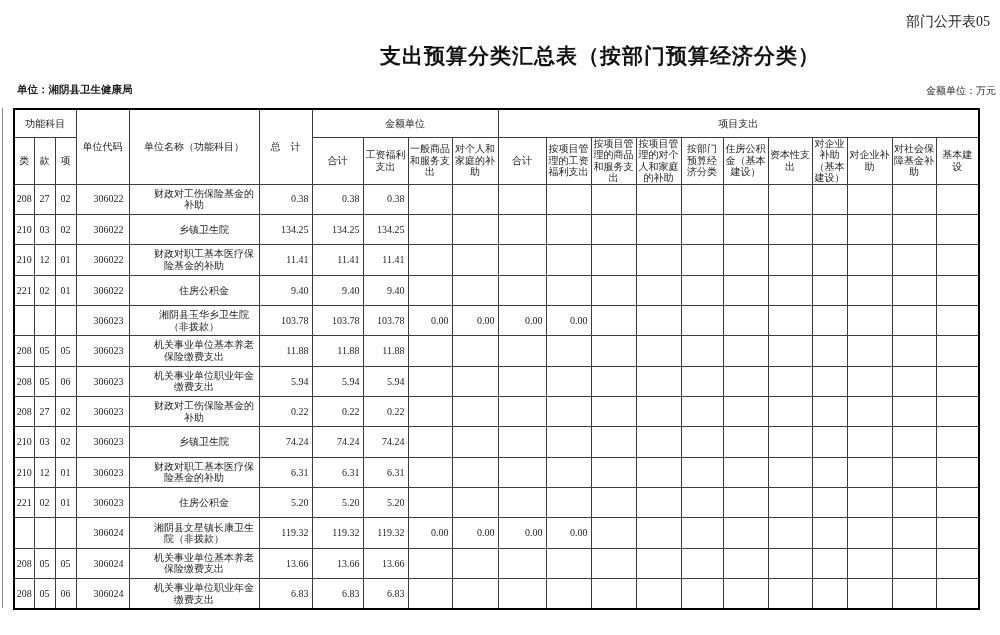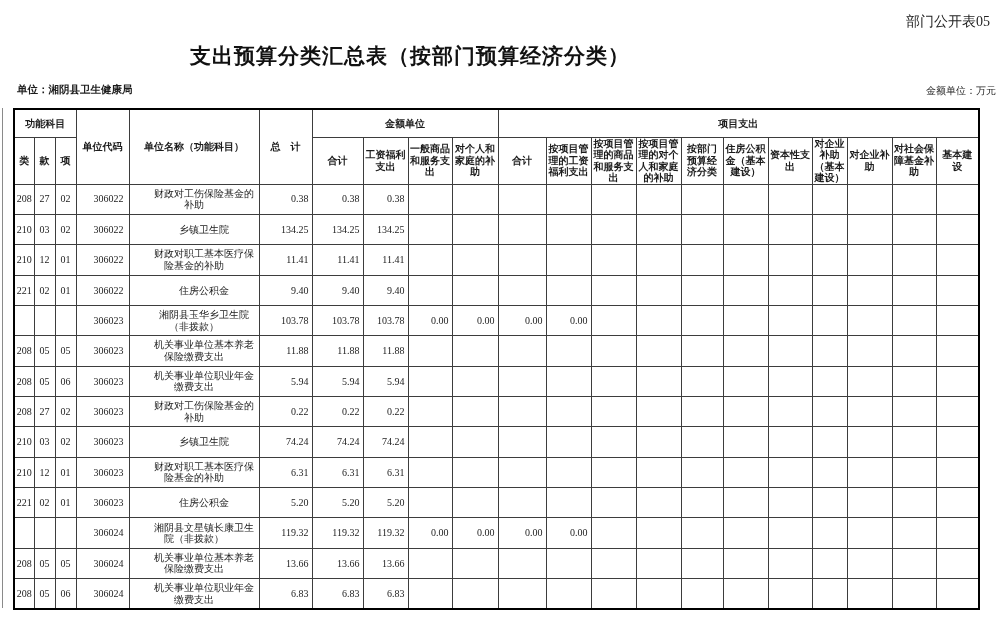--- a/index.html
+++ b/index.html
@@ -8,21 +8,21 @@
     position: relative;
     font-family: "Liberation Serif", "DejaVu Serif", serif;
     color: #1c1c1c;
   }
   .sheet-label {
     position: absolute; top: 13px; right: 10px;
     font-size: 14px; color: #222;
   }
   .doc-title {
     position: absolute; top: 42px; left: 0; width: 820px;
-    text-align: center; font-size: 21px; font-weight: bold;
+    text-align: right; font-size: 21px; font-weight: bold;
     letter-spacing: 1px; color: #111;
   }
   .org-label {
     position: absolute; top: 83px; left: 17px;
     font-size: 10.5px; font-weight: bold; text-align: right;
   }
   .amount-unit-label {
     position: absolute; top: 84px; right: 4px;
     font-size: 10px;
   }
@@ -36,21 +36,21 @@
     border-collapse: collapse; table-layout: fixed;
     border: 2px solid #000;
   }
   .budget-table th, .budget-table td {
     border: 1px solid #3d3d3d;
     font-size: 10px; line-height: 11.5px;
     overflow: hidden;
     vertical-align: middle;
   }
   .budget-table th {
-    font-weight: bold; text-align: center; padding: 0 1px;
+    font-weight: normal; text-align: center; padding: 0 1px;
     word-break: break-all;
   }
   tr.tier1 { height: 28px; }
   tr.tier2 { height: 47px; }
   tbody tr { height: 30.36px; }
   td.c-center { text-align: center; }
   td.c-code   { text-align: right; padding-right: 5px; }
   td.c-name   { text-align: center; padding: 0 2px; text-indent: 2em; word-break: break-all; }
   td.c-num    { text-align: right; padding-right: 3px; }
 </style>

